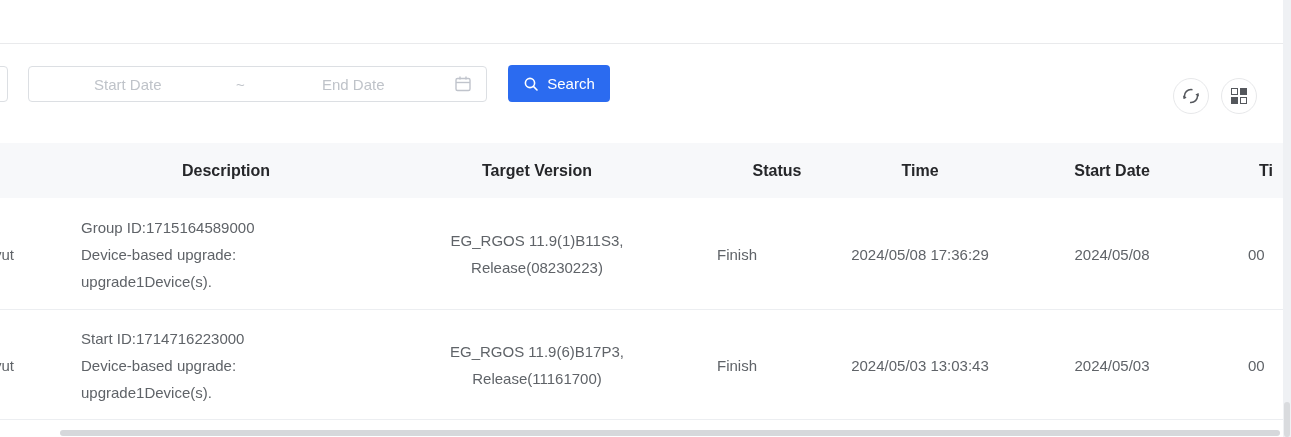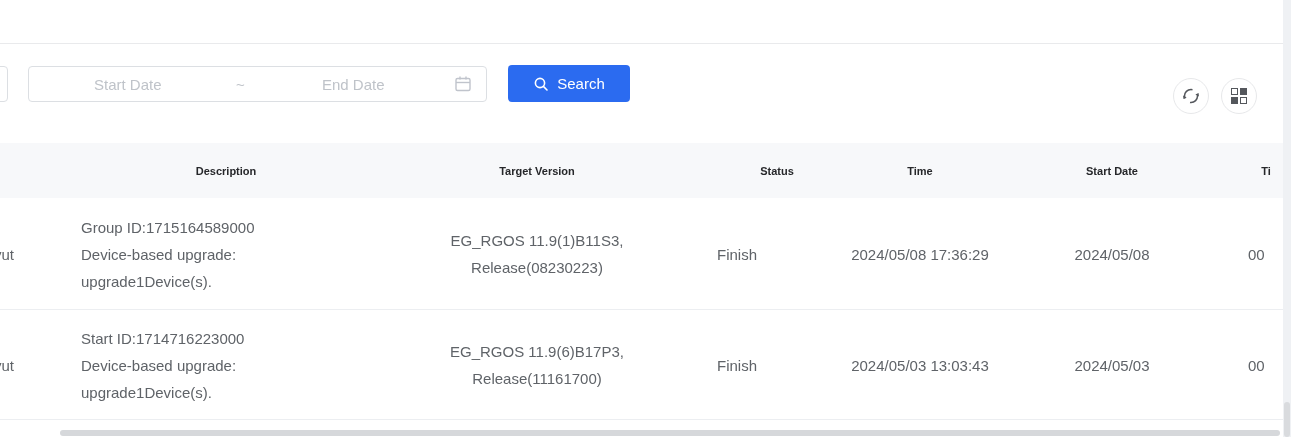--- a/index.html
+++ b/index.html
@@ -13,33 +13,33 @@
   .card { position:absolute; left:0; top:0; width:1283px; height:437px; background:#fff; overflow:hidden; }
   .top-divider { position:absolute; left:0; top:43px; width:1283px; height:1px; background:#e9eaec; }
 
   
   .stub-input { position:absolute; left:-38px; top:66px; width:46px; height:36px; border:1px solid #dcdfe3; border-radius:4px; background:#fff; }
   .date-range { position:absolute; left:28px; top:66px; width:459px; height:36px; border:1px solid #dcdfe3; border-radius:4px; display:flex; align-items:center; padding-right:12px; font-size:15px; color:#bfc3c9; background:#fff; }
   .dr-field { flex:1; text-align:center; color:#bfc3c9; }
   .dr-sep { width:28px; text-align:center; color:#bfc3c9; }
   .cal-wrap { width:22px; height:22px; display:flex; align-items:center; justify-content:center; }
 
-  .search-btn { position:absolute; left:508px; top:65px; width:122px; height:37px; background:#2b6bf0; border:none; border-radius:4px; color:#fff; font-size:15px; display:flex; align-items:center; justify-content:center; gap:8px; cursor:pointer; font-family:inherit; }
+  .search-btn { position:absolute; left:508px; top:65px; width:102px; height:37px; background:#2b6bf0; border:none; border-radius:4px; color:#fff; font-size:15px; display:flex; align-items:center; justify-content:center; gap:8px; cursor:pointer; font-family:inherit; }
 
   .circle-btn { position:absolute; top:78px; width:36px; height:36px; border:1px solid #e7e8ea; border-radius:50%; background:#fff; display:flex; align-items:center; justify-content:center; cursor:pointer; }
   .circle-btn.refresh { left:1173px; }
   .circle-btn.gridbtn { left:1221px; }
   .grid-ico { display:grid; grid-template-columns:7px 7px; grid-template-rows:7px 7px; gap:2px; }
   .grid-ico i { display:block; }
   .grid-ico .hollow { border:1.6px solid #54575c; }
   .grid-ico .solid { background:#54575c; }
 
   
   .thead { position:absolute; left:0; top:143px; width:1283px; height:55px; background:#f7f8fa; }
-  .th { position:absolute; top:50%; transform:translate(-50%,-50%); font-weight:700; font-size:11px; color:#26272a; white-space:nowrap; }
+  .th { position:absolute; top:50%; transform:translate(-50%,-50%); font-weight:700; font-size:16px; color:#26272a; white-space:nowrap; }
   .c-desc { left:226px; } .c-tv { left:537px; } .c-status { left:777px; }
   .c-time { left:920px; } .c-sd { left:1112px; } .c-last { left:1266px; }
 
   .row { position:absolute; left:0; width:1283px; border-bottom:1px solid #eceef1; }
   .row1 { top:198px; height:112px; }
   .row2 { top:310px; height:110px; }
   .cell { position:absolute; top:50%; transform:translate(-50%,-50%); font-size:15px; color:#5f6368; white-space:pre-line; text-align:center; line-height:27px; }
   .cell.frag { left:-6px; transform:translateY(-50%); white-space:nowrap; }
   .cell.desc { left:81px; transform:translateY(-50%); text-align:left; }
   .cell.tv { left:537px; }

